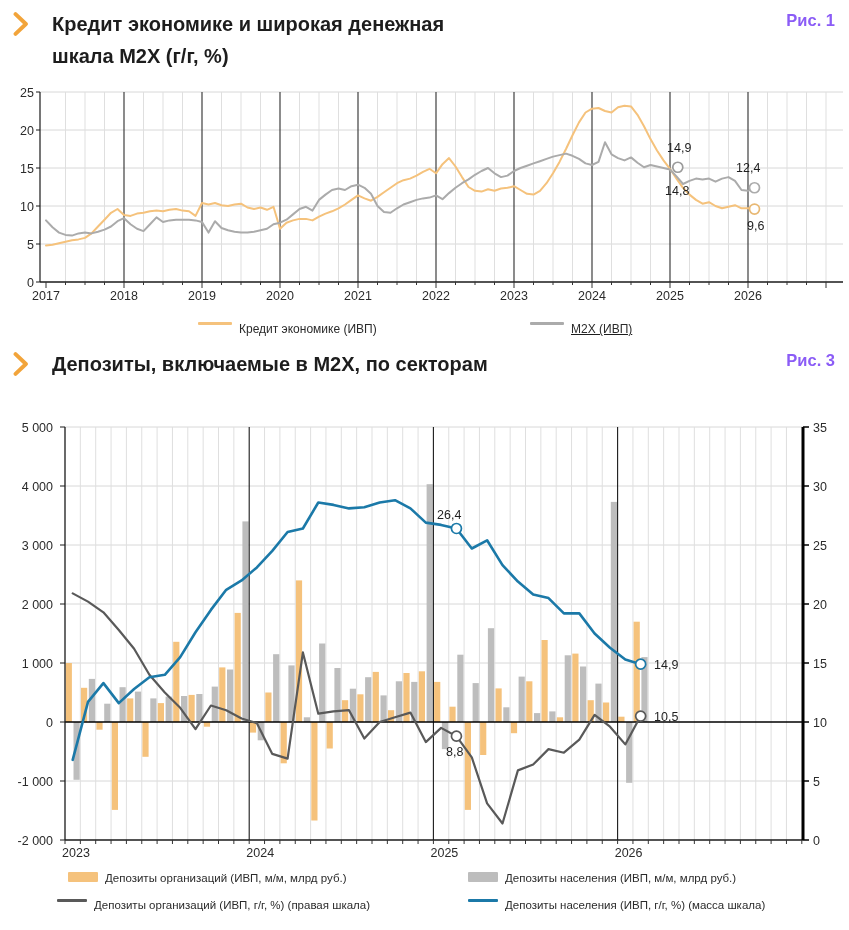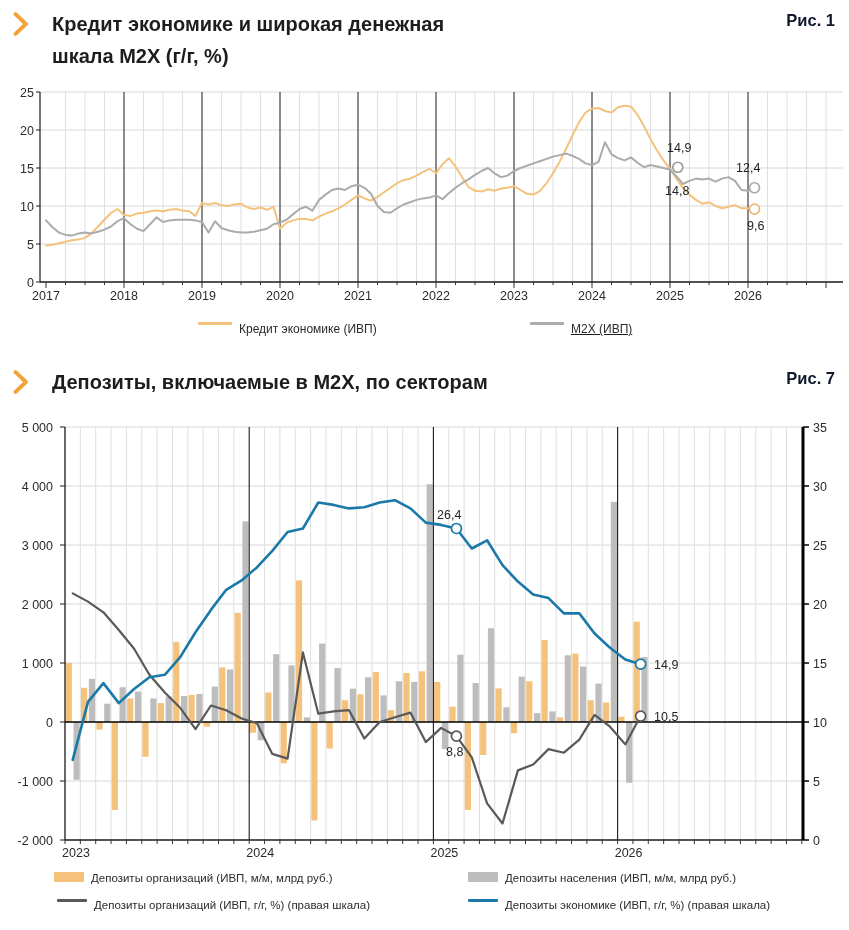--- a/index.html
+++ b/index.html
@@ -1,21 +1,21 @@
 <!DOCTYPE html>
 <html><head>
 <meta charset="utf-8">
 <style>
   html,body{margin:0;padding:0;background:#fff;}
   .page{position:relative;width:849px;height:930px;background:#ffffff;overflow:hidden;
         font-family:"Liberation Sans",sans-serif;color:#1d1d1d;}
   .fig-header{position:absolute;left:0;width:849px;}
   .chev{position:absolute;left:13px;top:4px;}
   .fig-title{position:absolute;left:52px;top:0;font-size:20px;line-height:32px;font-weight:bold;color:#1d1d1d;}
-  .fig-num{position:absolute;right:14px;top:3px;font-size:16.5px;font-weight:bold;color:#0f172a;}
+  .fig-num{position:absolute;right:14px;top:3px;font-size:16.5px;font-weight:bold;color:#8b5cf6;}
   svg.chart{position:absolute;left:0;}
   svg text{font-family:"Liberation Sans",sans-serif;}
   .legend-item{position:absolute;display:flex;height:16px;}
   .lg-line{display:inline-block;width:34px;height:3px;border-radius:1px;}
   .lg-bar{display:inline-block;width:30px;height:10px;border-radius:1px;}
   .lg-label{margin-left:7px;font-size:12px;color:#2b2b2b;white-space:nowrap;}
   .lg-label.sm{font-size:11.5px;}
 </style>
 </head>
 <body>
@@ -159,28 +159,28 @@
 
   <div class="legend-item" style="left:198px;top:322px;">
     <span class="lg-line" style="background:#F5C27C;"></span>
     <span class="lg-label">Кредит экономике (ИВП)</span>
   </div>
   <div class="legend-item" style="left:530px;top:322px;text-decoration:underline;">
     <span class="lg-line" style="background:#ABABAB;"></span>
     <span class="lg-label">М2Х (ИВП)</span>
   </div>
 
-  <div class="fig-header" style="top:366px;height:36px;text-align:right;">
+  <div class="fig-header" style="top:348px;height:36px;text-align:right;">
     <span class="chev">
       <svg width="16" height="24" viewBox="0 0 14 22">
           <path d="M2 2 L11.5 11 L2 20" fill="none" stroke="#F2A43A" stroke-width="3.6" stroke-linecap="round" stroke-linejoin="round"></path>
         </svg>
     </span>
     <div class="fig-title">Депозиты, включаемые в М2Х, по секторам</div>
-    <div class="fig-num">Рис. 7</div>
+    <div class="fig-num">Рис. 3</div>
   </div>
 
   <svg id="svg2" class="chart" style="top:410px;" width="849" height="460" viewBox="0 0 849 460">
       <line x1="65" y1="17" x2="803" y2="17" stroke="#D8D8D8" stroke-width="1"></line>
       <line x1="65" y1="76" x2="803" y2="76" stroke="#D8D8D8" stroke-width="1"></line>
       <line x1="65" y1="135" x2="803" y2="135" stroke="#D8D8D8" stroke-width="1"></line>
       <line x1="65" y1="194" x2="803" y2="194" stroke="#D8D8D8" stroke-width="1"></line>
       <line x1="65" y1="253" x2="803" y2="253" stroke="#D8D8D8" stroke-width="1"></line>
       <line x1="65" y1="371" x2="803" y2="371" stroke="#D8D8D8" stroke-width="1"></line>
       <line x1="80.35" y1="17" x2="80.35" y2="430" stroke="#DFDFDF" stroke-width="1"></line>
@@ -400,30 +400,30 @@
       <line x1="755.75" y1="430" x2="755.75" y2="434" stroke="#333" stroke-width="1"></line>
       <line x1="771.1" y1="430" x2="771.1" y2="434" stroke="#333" stroke-width="1"></line>
       <line x1="786.4499999999999" y1="430" x2="786.4499999999999" y2="434" stroke="#333" stroke-width="1"></line>
       <line x1="801.8" y1="430" x2="801.8" y2="434" stroke="#333" stroke-width="1"></line>
       <text x="76" y="447" text-anchor="middle" font-size="12.5" fill="#2b2b2b">2023</text>
       <text x="260.2" y="447" text-anchor="middle" font-size="12.5" fill="#2b2b2b">2024</text>
       <text x="444.4" y="447" text-anchor="middle" font-size="12.5" fill="#2b2b2b">2025</text>
       <text x="628.6" y="447" text-anchor="middle" font-size="12.5" fill="#2b2b2b">2026</text>
     </svg>
 
-  <div class="legend-item" style="left:54px;top:872px;">
+  <div class="legend-item" style="left:68px;top:872px;">
     <span class="lg-bar" style="background:#F5C27C;"></span>
     <span class="lg-label sm">Депозиты организаций (ИВП, м/м, млрд руб.)</span>
   </div>
   <div class="legend-item" style="left:57px;top:899px;">
     <span class="lg-line" style="width:30px;background:#595959;"></span>
     <span class="lg-label sm">Депозиты организаций (ИВП, г/г, %) (правая шкала)</span>
   </div>
   <div class="legend-item" style="left:468px;top:872px;">
     <span class="lg-bar" style="background:#BDBDBD;"></span>
     <span class="lg-label sm">Депозиты населения (ИВП, м/м, млрд руб.)</span>
   </div>
   <div class="legend-item" style="left:468px;top:899px;">
     <span class="lg-line" style="width:30px;background:#1B79A8;"></span>
-    <span class="lg-label sm">Депозиты экономике (ИВП, г/г, %) (правая шкала)</span>
+    <span class="lg-label sm">Депозиты населения (ИВП, г/г, %) (масса шкала)</span>
   </div>
 
 </div>
 
 </body></html>

